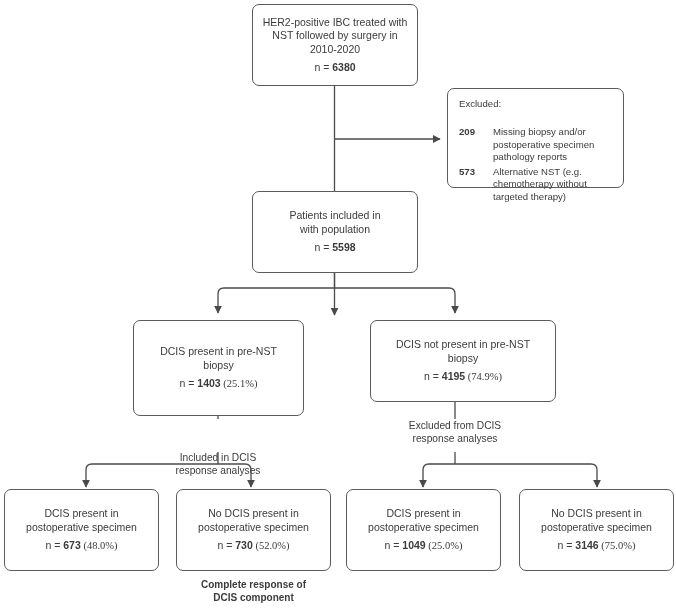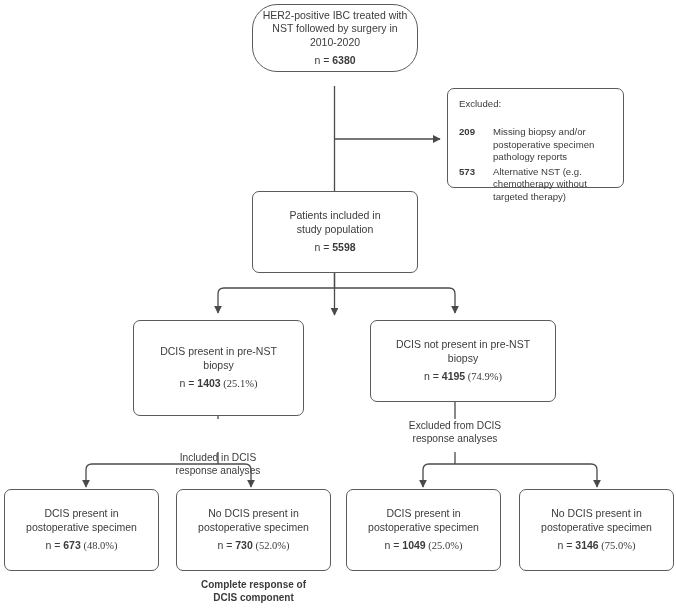--- a/index.html
+++ b/index.html
@@ -135,21 +135,21 @@
       <path d="M455,402 L455,419"></path>
       <path d="M455,452 L455,464"></path>
       <path d="M423,470 L423,487" marker-end="url(#arrowhead)"></path>
       <path d="M597,470 L597,487" marker-end="url(#arrowhead)"></path>
       <path d="M429,464 L591,464"></path>
       <path d="M423,470 Q423,464 429,464"></path>
       <path d="M597,470 Q597,464 591,464"></path>
     </g>
   </svg>
 
-  <div class="node" id="node-cohort" style="left:252px; top:4px; width:166px; height:68px;border-radius:25px;">
+  <div class="node" id="node-cohort" style="left:252px; top:4px; width:166px; height:82px;">
     <div class="title">HER2-positive IBC treated with
 NST followed by surgery in
 2010-2020</div>
     <div class="count"><span>n = </span><b>6380</b></div>
   </div>
 
   <div class="node" id="excluded-box" style="left:447px; top:88px; width:177px; height:100px;">
     <div class="exc-head">Excluded:</div>
     <div class="exc-row">
       <span class="exc-num">209</span>
@@ -160,21 +160,21 @@
     <div class="exc-row">
       <span class="exc-num">573</span>
       <span class="exc-text">Alternative NST (e.g.
 chemotherapy without
 targeted therapy)</span>
     </div>
   </div>
 
   <div class="node" id="node-included" style="left:252px; top:191px; width:166px; height:82px;">
     <div class="title">Patients included in
-study population</div>
+with population</div>
     <div class="count"><span>n = </span><b>5598</b></div>
   </div>
 
   <div class="node" id="node-dcis-present-biopsy" style="left:133px; top:320px; width:171px; height:96px;">
     <div class="title">DCIS present in pre-NST
 biopsy</div>
     <div class="count"><span>n = </span><b>1403</b><span class="pct"> (25.1%)</span></div>
   </div>
 
   <div class="node" id="node-dcis-absent-biopsy" style="left:370px; top:320px; width:186px; height:82px;">

